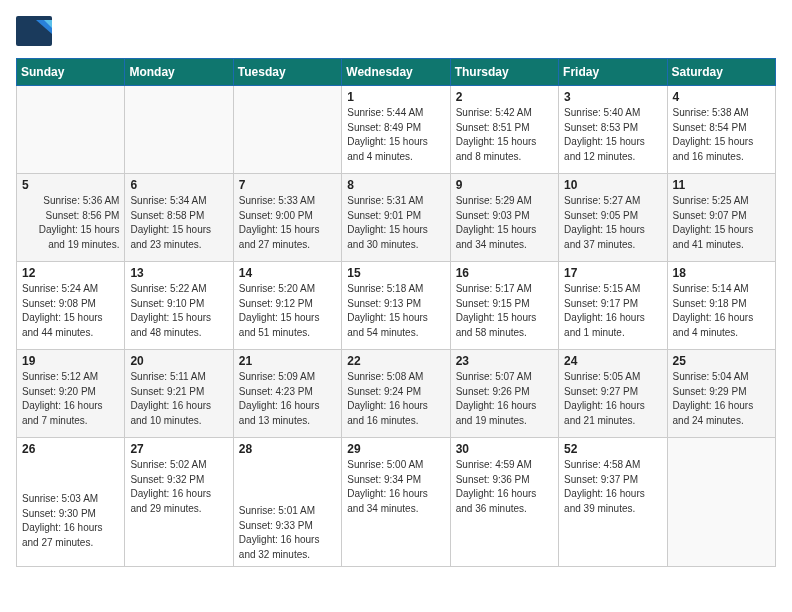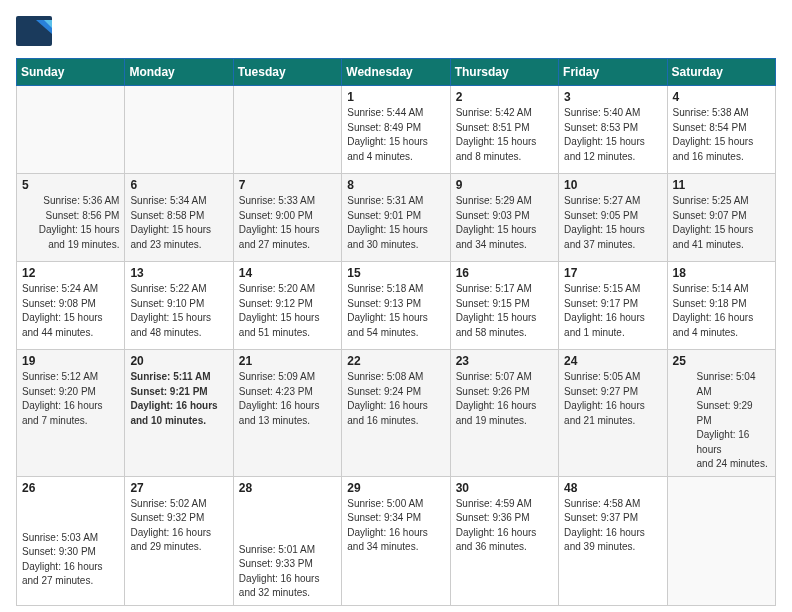--- a/index.html
+++ b/index.html
@@ -262,21 +262,21 @@
       <tr>
         <td>
           <span class="day-num">19</span>
           <div class="day-info" style="white-space: pre-line;">Sunrise: 5:12 AM
 Sunset: 9:20 PM
 Daylight: 16 hours
 and 7 minutes.</div>
         </td>
         <td>
           <span class="day-num">20</span>
-          <div class="day-info" style="white-space: pre-line; font-weight: bold;">Sunrise: 5:11 AM
+          <div class="day-info" style="white-space: pre-line;">Sunrise: 5:11 AM
 Sunset: 9:21 PM
 Daylight: 16 hours
 and 10 minutes.</div>
         </td>
         <td>
           <span class="day-num">21</span>
           <div class="day-info" style="white-space: pre-line;">Sunrise: 5:09 AM
 Sunset: 4:23 PM
 Daylight: 16 hours
 and 13 minutes.</div>
@@ -297,21 +297,21 @@
         </td>
         <td>
           <span class="day-num">24</span>
           <div class="day-info" style="white-space: pre-line;">Sunrise: 5:05 AM
 Sunset: 9:27 PM
 Daylight: 16 hours
 and 21 minutes.</div>
         </td>
         <td>
           <span class="day-num">25</span>
-          <div class="day-info" style="white-space: pre-line; margin-left: 24px;">Sunrise: 5:04 AM
+          <div class="day-info" style="white-space: pre-line;">Sunrise: 5:04 AM
 Sunset: 9:29 PM
 Daylight: 16 hours
 and 24 minutes.</div>
         </td>
       </tr>
       <tr>
         <td>
           <span class="day-num">26</span>
           <div class="day-info" style="white-space: pre-line; margin-top: 36px;">Sunrise: 5:03 AM
 Sunset: 9:30 PM
@@ -340,21 +340,21 @@
 and 34 minutes.</div>
         </td>
         <td>
           <span class="day-num">30</span>
           <div class="day-info" style="white-space: pre-line;">Sunrise: 4:59 AM
 Sunset: 9:36 PM
 Daylight: 16 hours
 and 36 minutes.</div>
         </td>
         <td>
-          <span class="day-num">48</span>
+          <span class="day-num">52</span>
           <div class="day-info" style="white-space: pre-line;">Sunrise: 4:58 AM
 Sunset: 9:37 PM
 Daylight: 16 hours
 and 39 minutes.</div>
         </td>
         <td class="empty-cell"></td>
       </tr>
     </tbody>
 </table>
 

